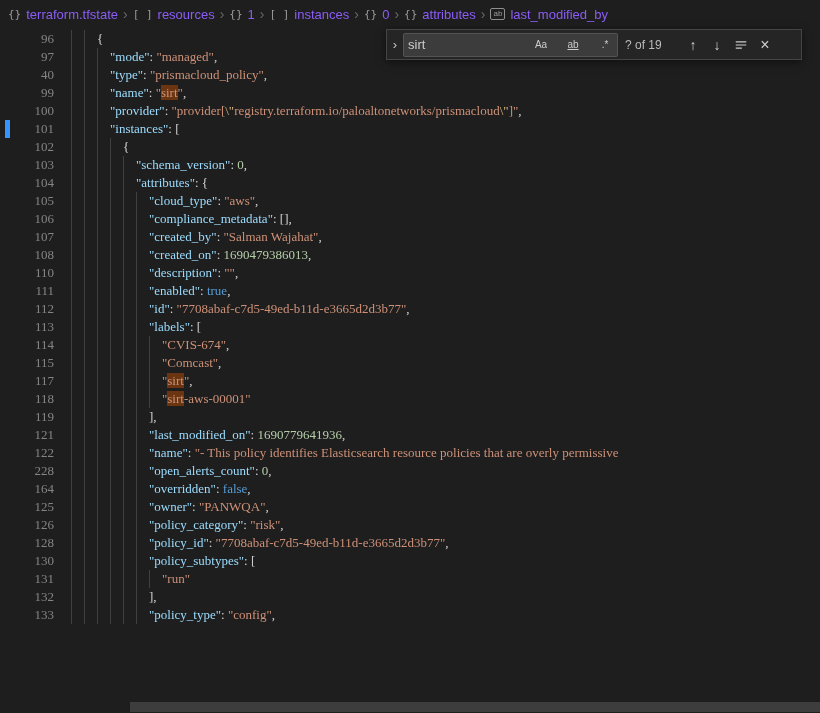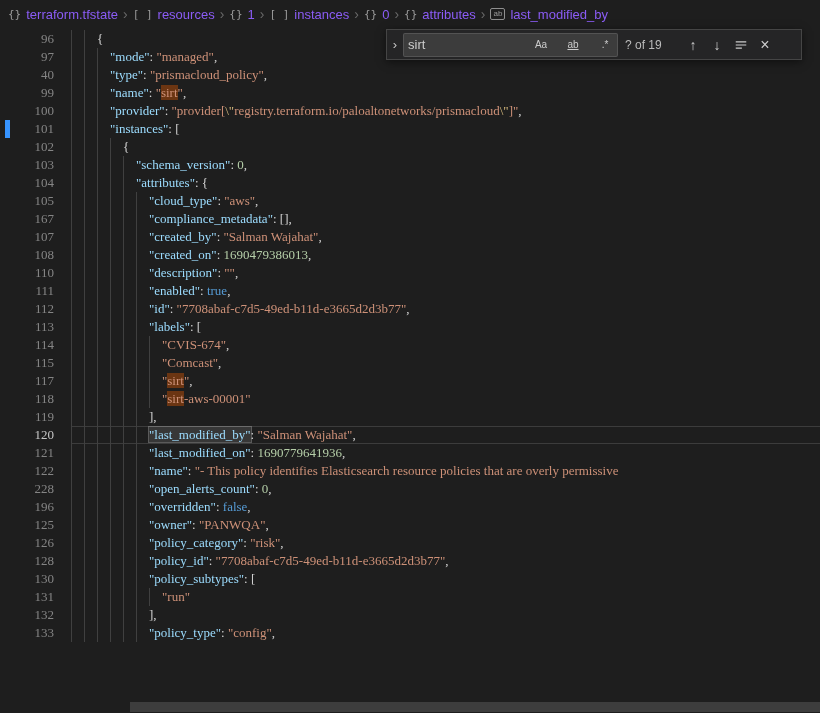--- a/index.html
+++ b/index.html
@@ -105,37 +105,36 @@
         <div class="row"><div class="gutter">96</div><div class="code"><span class="iguide"></span><span class="iguide"></span><span class="tk-p">{</span></div></div>
         <div class="row"><div class="gutter">97</div><div class="code"><span class="iguide"></span><span class="iguide"></span><span class="iguide"></span><span class="tk-k">"mode"</span><span class="tk-p">: </span><span class="tk-s">"managed"</span><span class="tk-p">,</span></div></div>
         <div class="row"><div class="gutter">40</div><div class="code"><span class="iguide"></span><span class="iguide"></span><span class="iguide"></span><span class="tk-k">"type"</span><span class="tk-p">: </span><span class="tk-s">"prismacloud_policy"</span><span class="tk-p">,</span></div></div>
         <div class="row"><div class="gutter">99</div><div class="code"><span class="iguide"></span><span class="iguide"></span><span class="iguide"></span><span class="tk-k">"name"</span><span class="tk-p">: </span><span class="tk-s">"</span><span class="tk-m">sirt</span><span class="tk-s">"</span><span class="tk-p">,</span></div></div>
         <div class="row"><div class="gutter">100</div><div class="code"><span class="iguide"></span><span class="iguide"></span><span class="iguide"></span><span class="tk-k">"provider"</span><span class="tk-p">: </span><span class="tk-s">"provider[</span><span class="tk-e">\"</span><span class="tk-s">registry.terraform.io/paloaltonetworks/prismacloud</span><span class="tk-e">\"</span><span class="tk-s">]"</span><span class="tk-p">,</span></div></div>
         <div class="row marked"><div class="gutter">101</div><div class="code"><span class="iguide"></span><span class="iguide"></span><span class="iguide"></span><span class="tk-k">"instances"</span><span class="tk-p">: [</span></div></div>
         <div class="row"><div class="gutter">102</div><div class="code"><span class="iguide"></span><span class="iguide"></span><span class="iguide"></span><span class="iguide"></span><span class="tk-p">{</span></div></div>
         <div class="row"><div class="gutter">103</div><div class="code"><span class="iguide"></span><span class="iguide"></span><span class="iguide"></span><span class="iguide"></span><span class="iguide"></span><span class="tk-k">"schema_version"</span><span class="tk-p">: </span><span class="tk-n">0</span><span class="tk-p">,</span></div></div>
         <div class="row"><div class="gutter">104</div><div class="code"><span class="iguide"></span><span class="iguide"></span><span class="iguide"></span><span class="iguide"></span><span class="iguide"></span><span class="tk-k">"attributes"</span><span class="tk-p">: {</span></div></div>
         <div class="row"><div class="gutter">105</div><div class="code"><span class="iguide"></span><span class="iguide"></span><span class="iguide"></span><span class="iguide"></span><span class="iguide"></span><span class="iguide"></span><span class="tk-k">"cloud_type"</span><span class="tk-p">: </span><span class="tk-s">"aws"</span><span class="tk-p">,</span></div></div>
-        <div class="row"><div class="gutter">167</div><div class="code"><span class="iguide"></span><span class="iguide"></span><span class="iguide"></span><span class="iguide"></span><span class="iguide"></span><span class="iguide"></span><span class="tk-k">"compliance_metadata"</span><span class="tk-p">: [],</span></div></div>
+        <div class="row"><div class="gutter">106</div><div class="code"><span class="iguide"></span><span class="iguide"></span><span class="iguide"></span><span class="iguide"></span><span class="iguide"></span><span class="iguide"></span><span class="tk-k">"compliance_metadata"</span><span class="tk-p">: [],</span></div></div>
         <div class="row"><div class="gutter">107</div><div class="code"><span class="iguide"></span><span class="iguide"></span><span class="iguide"></span><span class="iguide"></span><span class="iguide"></span><span class="iguide"></span><span class="tk-k">"created_by"</span><span class="tk-p">: </span><span class="tk-s">"Salman Wajahat"</span><span class="tk-p">,</span></div></div>
         <div class="row"><div class="gutter">108</div><div class="code"><span class="iguide"></span><span class="iguide"></span><span class="iguide"></span><span class="iguide"></span><span class="iguide"></span><span class="iguide"></span><span class="tk-k">"created_on"</span><span class="tk-p">: </span><span class="tk-n">1690479386013</span><span class="tk-p">,</span></div></div>
         <div class="row"><div class="gutter">110</div><div class="code"><span class="iguide"></span><span class="iguide"></span><span class="iguide"></span><span class="iguide"></span><span class="iguide"></span><span class="iguide"></span><span class="tk-k">"description"</span><span class="tk-p">: </span><span class="tk-s">""</span><span class="tk-p">,</span></div></div>
         <div class="row"><div class="gutter">111</div><div class="code"><span class="iguide"></span><span class="iguide"></span><span class="iguide"></span><span class="iguide"></span><span class="iguide"></span><span class="iguide"></span><span class="tk-k">"enabled"</span><span class="tk-p">: </span><span class="tk-b">true</span><span class="tk-p">,</span></div></div>
         <div class="row"><div class="gutter">112</div><div class="code"><span class="iguide"></span><span class="iguide"></span><span class="iguide"></span><span class="iguide"></span><span class="iguide"></span><span class="iguide"></span><span class="tk-k">"id"</span><span class="tk-p">: </span><span class="tk-s">"7708abaf-c7d5-49ed-b11d-e3665d2d3b77"</span><span class="tk-p">,</span></div></div>
         <div class="row"><div class="gutter">113</div><div class="code"><span class="iguide"></span><span class="iguide"></span><span class="iguide"></span><span class="iguide"></span><span class="iguide"></span><span class="iguide"></span><span class="tk-k">"labels"</span><span class="tk-p">: [</span></div></div>
         <div class="row"><div class="gutter">114</div><div class="code"><span class="iguide"></span><span class="iguide"></span><span class="iguide"></span><span class="iguide"></span><span class="iguide"></span><span class="iguide"></span><span class="iguide"></span><span class="tk-s">"CVIS-674"</span><span class="tk-p">,</span></div></div>
         <div class="row"><div class="gutter">115</div><div class="code"><span class="iguide"></span><span class="iguide"></span><span class="iguide"></span><span class="iguide"></span><span class="iguide"></span><span class="iguide"></span><span class="iguide"></span><span class="tk-s">"Comcast"</span><span class="tk-p">,</span></div></div>
         <div class="row"><div class="gutter">117</div><div class="code"><span class="iguide"></span><span class="iguide"></span><span class="iguide"></span><span class="iguide"></span><span class="iguide"></span><span class="iguide"></span><span class="iguide"></span><span class="tk-s">"</span><span class="tk-m">sirt</span><span class="tk-s">"</span><span class="tk-p">,</span></div></div>
         <div class="row"><div class="gutter">118</div><div class="code"><span class="iguide"></span><span class="iguide"></span><span class="iguide"></span><span class="iguide"></span><span class="iguide"></span><span class="iguide"></span><span class="iguide"></span><span class="tk-s">"</span><span class="tk-m">sirt</span><span class="tk-s">-aws-00001"</span></div></div>
         <div class="row"><div class="gutter">119</div><div class="code"><span class="iguide"></span><span class="iguide"></span><span class="iguide"></span><span class="iguide"></span><span class="iguide"></span><span class="iguide"></span><span class="tk-p">],</span></div></div>
-        <div class="row active"><div class="gutter">120</div><div class="code"><span class="iguide"></span><span class="iguide"></span><span class="iguide"></span><span class="iguide"></span><span class="iguide"></span><span class="iguide"></span><span class="tk-w">"last_modified_by"</span><span class="tk-p">: </span><span class="tk-s">"Salman Wajahat"</span><span class="tk-p">,</span></div></div>
         <div class="row"><div class="gutter">121</div><div class="code"><span class="iguide"></span><span class="iguide"></span><span class="iguide"></span><span class="iguide"></span><span class="iguide"></span><span class="iguide"></span><span class="tk-k">"last_modified_on"</span><span class="tk-p">: </span><span class="tk-n">1690779641936</span><span class="tk-p">,</span></div></div>
         <div class="row"><div class="gutter">122</div><div class="code"><span class="iguide"></span><span class="iguide"></span><span class="iguide"></span><span class="iguide"></span><span class="iguide"></span><span class="iguide"></span><span class="tk-k">"name"</span><span class="tk-p">: </span><span class="tk-s">"- This policy identifies Elasticsearch resource policies that are overly permissive</span></div></div>
         <div class="row"><div class="gutter">228</div><div class="code"><span class="iguide"></span><span class="iguide"></span><span class="iguide"></span><span class="iguide"></span><span class="iguide"></span><span class="iguide"></span><span class="tk-k">"open_alerts_count"</span><span class="tk-p">: </span><span class="tk-n">0</span><span class="tk-p">,</span></div></div>
-        <div class="row"><div class="gutter">196</div><div class="code"><span class="iguide"></span><span class="iguide"></span><span class="iguide"></span><span class="iguide"></span><span class="iguide"></span><span class="iguide"></span><span class="tk-k">"overridden"</span><span class="tk-p">: </span><span class="tk-b">false</span><span class="tk-p">,</span></div></div>
+        <div class="row"><div class="gutter">164</div><div class="code"><span class="iguide"></span><span class="iguide"></span><span class="iguide"></span><span class="iguide"></span><span class="iguide"></span><span class="iguide"></span><span class="tk-k">"overridden"</span><span class="tk-p">: </span><span class="tk-b">false</span><span class="tk-p">,</span></div></div>
         <div class="row"><div class="gutter">125</div><div class="code"><span class="iguide"></span><span class="iguide"></span><span class="iguide"></span><span class="iguide"></span><span class="iguide"></span><span class="iguide"></span><span class="tk-k">"owner"</span><span class="tk-p">: </span><span class="tk-s">"PANWQA"</span><span class="tk-p">,</span></div></div>
         <div class="row"><div class="gutter">126</div><div class="code"><span class="iguide"></span><span class="iguide"></span><span class="iguide"></span><span class="iguide"></span><span class="iguide"></span><span class="iguide"></span><span class="tk-k">"policy_category"</span><span class="tk-p">: </span><span class="tk-s">"risk"</span><span class="tk-p">,</span></div></div>
         <div class="row"><div class="gutter">128</div><div class="code"><span class="iguide"></span><span class="iguide"></span><span class="iguide"></span><span class="iguide"></span><span class="iguide"></span><span class="iguide"></span><span class="tk-k">"policy_id"</span><span class="tk-p">: </span><span class="tk-s">"7708abaf-c7d5-49ed-b11d-e3665d2d3b77"</span><span class="tk-p">,</span></div></div>
         <div class="row"><div class="gutter">130</div><div class="code"><span class="iguide"></span><span class="iguide"></span><span class="iguide"></span><span class="iguide"></span><span class="iguide"></span><span class="iguide"></span><span class="tk-k">"policy_subtypes"</span><span class="tk-p">: [</span></div></div>
         <div class="row"><div class="gutter">131</div><div class="code"><span class="iguide"></span><span class="iguide"></span><span class="iguide"></span><span class="iguide"></span><span class="iguide"></span><span class="iguide"></span><span class="iguide"></span><span class="tk-s">"run"</span></div></div>
         <div class="row"><div class="gutter">132</div><div class="code"><span class="iguide"></span><span class="iguide"></span><span class="iguide"></span><span class="iguide"></span><span class="iguide"></span><span class="iguide"></span><span class="tk-p">],</span></div></div>
         <div class="row"><div class="gutter">133</div><div class="code"><span class="iguide"></span><span class="iguide"></span><span class="iguide"></span><span class="iguide"></span><span class="iguide"></span><span class="iguide"></span><span class="tk-k">"policy_type"</span><span class="tk-p">: </span><span class="tk-s">"config"</span><span class="tk-p">,</span></div></div>
       </div>
     <div class="hscroll">
       <div class="hslider"></div>

